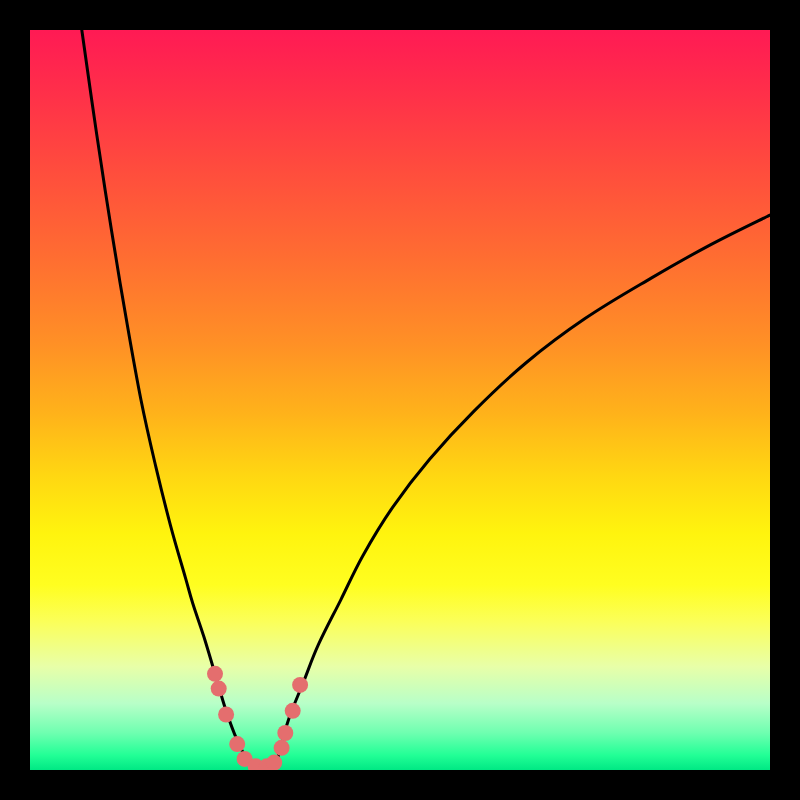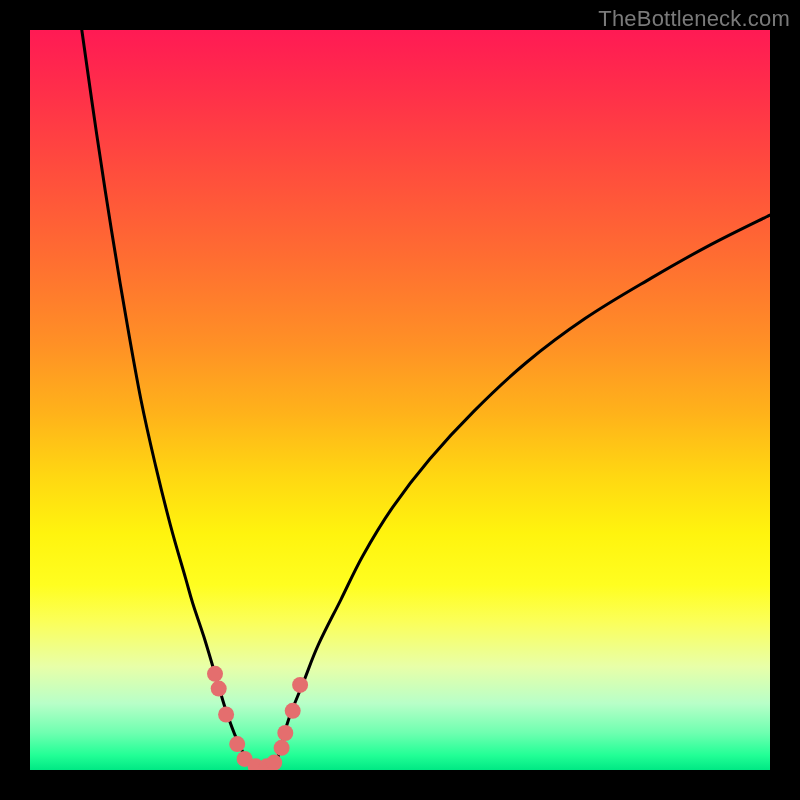--- a/index.html
+++ b/index.html
@@ -62,21 +62,20 @@
     color: #7a7a7a;
     font-size: 22px;
     letter-spacing: 0.2px;
     font-weight: 400;
   }
 </style>
 </head>
 <body>
 
 <div class="frame">
-  <div class="watermark">TheBottleneck.com</div>
 
   <div class="plot">
     <div class="gradient"></div>
 
     <svg class="curves" viewBox="0 0 740 740" preserveAspectRatio="none">
       <path id="left-curve" fill="none" stroke="#000000" stroke-width="3" stroke-linecap="round" d="M 51.800000000000004 0 C 54.464 18.648000000000003, 61.27199999999999 67.63600000000001, 66.6 103.60000000000002 C 71.928 139.56400000000002, 76.072 166.50000000000006, 81.4 199.80000000000007 C 86.72800000000001 233.10000000000008, 90.872 257.96400000000006, 96.2 288.6 C 101.528 319.236, 105.672 343.36, 111 370 C 116.328 396.64, 120.47200000000001 413.956, 125.80000000000001 436.6 C 131.12800000000001 459.244, 135.272 475.81999999999994, 140.6 495.79999999999995 C 145.928 515.78, 151.404 533.614, 155.4 547.6 C 159.39600000000002 561.586, 159.47000000000003 562.844, 162.8 573.5 C 166.13 584.156, 169.90399999999997 594.146, 173.89999999999998 606.8 C 177.896 619.454, 181.004 630.4799999999999, 185 643.8 C 188.996 657.12, 192.104 668.8119999999999, 196.10000000000002 680.8 C 200.09600000000003 692.788, 202.538 699.7439999999999, 207.20000000000002 710.4 C 211.86200000000002 721.056, 219.336 734.672, 222 740"></path>
       <path id="right-curve" fill="none" stroke="#000000" stroke-width="3" stroke-linecap="round" d="M 244.20000000000002 740 C 245.532 735.338, 248.93600000000004 723.424, 251.60000000000002 714.1 C 254.264 704.7760000000001, 255.004 699.522, 259 688.2 C 262.996 676.878, 268.472 664.5200000000001, 273.8 651.2 C 279.12800000000004 637.88, 281.94 628.8520000000001, 288.6 614.2 C 295.26000000000005 599.548, 302.808 585.784, 310.8 569.8 C 318.79200000000003 553.8159999999999, 323.676 542.05, 333 525.4 C 342.324 508.75, 350.61199999999997 494.616, 362.59999999999997 477.3 C 374.58799999999997 459.98400000000004, 384.94800000000004 446.51599999999996, 399.6 429.2 C 414.252 411.884, 426.684 398.41600000000005, 444 381.1 C 461.316 363.784, 475.82 349.6499999999999, 495.8 332.99999999999994 C 515.78 316.34999999999997, 532.356 303.918, 555 288.6 C 577.644 273.28200000000004, 598.956 261.21999999999997, 621.6 247.89999999999998 C 644.244 234.57999999999998, 659.488 225.92200000000003, 680.8000000000001 214.60000000000002 C 702.1120000000001 203.27800000000002, 729.344 190.328, 740 185"></path>
     </svg>
 
     <svg class="markers" viewBox="0 0 740 740" preserveAspectRatio="none" id="markers-svg">

